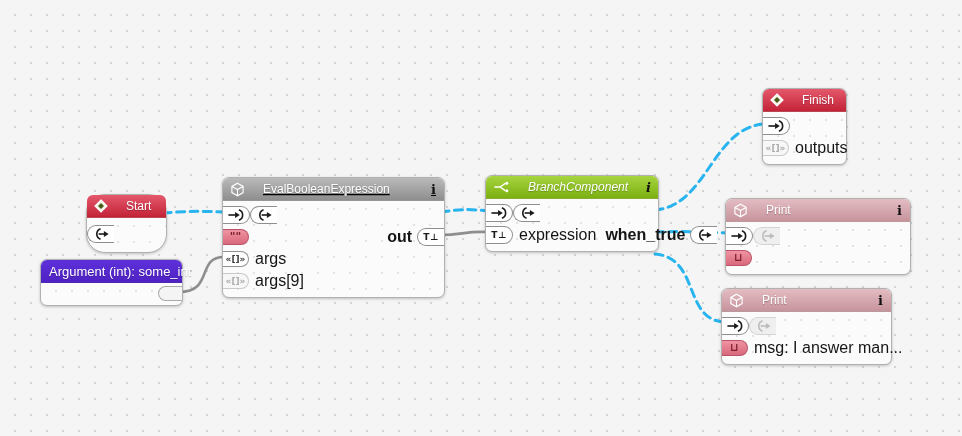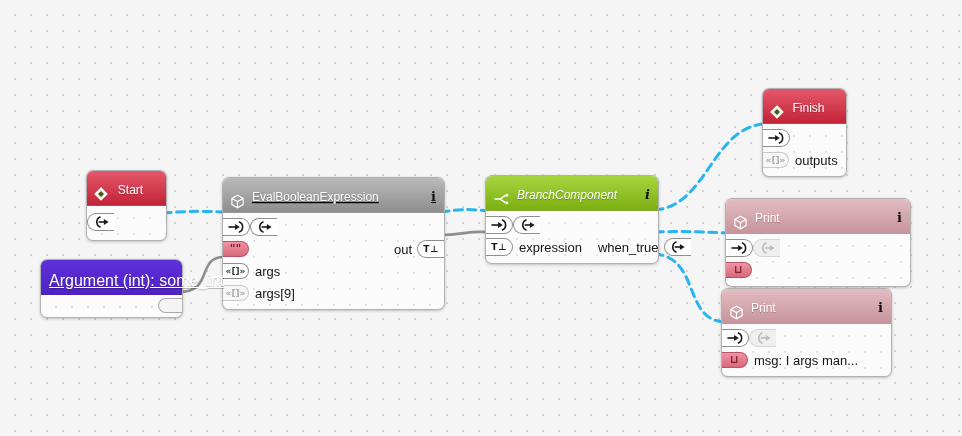--- a/index.html
+++ b/index.html
@@ -13,42 +13,42 @@
   .wires{position:absolute; left:0; top:0; z-index:1; pointer-events:none;}
   .node{
     position:absolute; z-index:2;
     background-color:#fbfbfb;
     background-image:radial-gradient(circle, #e3e3e4 1px, transparent 1.3px);
     background-size:16px 16px; background-position:7px 7px;
     border:1px solid #b1b1b1; border-radius:7px;
     box-shadow:0 1px 3px rgba(0,0,0,0.22);
   }
   .hdr{
-    height:22px; display:flex; gap:7px;
-    padding:12px 8px 0 7px; border-radius:6px 6px 0 0;
+    height:22px; display:flex; align-items:center; gap:18px;
+    padding:0 8px 0 7px; border-radius:6px 6px 0 0;
     border-bottom:1px solid rgba(0,0,0,0.18);
   }
   .title{
     font-size:12px; color:#fff; white-space:nowrap;
     text-shadow:0 1px 1px rgba(0,0,0,0.25);
   }
   .hdr.center .title{flex:1; text-align:center; padding-right:12px;}
   .hdr.plain{padding-left:8px;}
-  .hdr.plain .title{font-size:16px;text-decoration:underline;}
+  .hdr.plain .title{font-size:13px;}
   .info{
     margin-left:auto; font-family:"DejaVu Serif", serif; font-weight:bold;
     font-size:13px; color:#111; line-height:1; cursor:pointer;
   }
   .hicon{display:flex; align-items:center;}
   .body{padding:3px 0 5px;}
   .row{height:22px; display:flex; align-items:center;}
   .row.tall{height:26px;}
-  .lbl{font-size:13px; color:#151515; margin-left:6px; white-space:nowrap;}
+  .lbl{font-size:16px; color:#151515; margin-left:6px; white-space:nowrap;}
   .rgroup{margin-left:auto; display:flex; align-items:center; gap:5px;}
-  .rgroup .lbl{margin-left:16px;}
+  .rgroup .lbl{margin-left:9px;font-weight:bold;}
   .port{
     box-sizing:border-box; height:18px; min-width:27px;
     display:flex; align-items:center; justify-content:center;
     background:#fff; border:1.5px solid #8f8f8f; color:#1b1b1b; cursor:crosshair;
   }
   .port.left{border-left:none; border-radius:0 9px 9px 0;}
   .port.right{border-right:none; border-radius:9px 0 0 9px;}
   .port.faded{border-color:#d3d3d3; background:#efefef; color:#bcbcbc;}
   .port svg{display:block;}
   .boolglyph{font-size:9px; font-weight:bold; letter-spacing:0.5px; font-family:"DejaVu Sans", sans-serif;}
@@ -77,21 +77,21 @@
   <svg class="wires" width="962" height="436">
       <path d="M 163 213 C 190 211, 198 211, 224 212" fill="none" stroke="#28b4ee" stroke-width="3" stroke-dasharray="8 5.5" stroke-linecap="round"></path>
       <path d="M 441 212 C 462 209, 468 209, 489 211" fill="none" stroke="#28b4ee" stroke-width="3" stroke-dasharray="8 5.5" stroke-linecap="round"></path>
       <path d="M 441 235 C 461 235, 466 231, 487 232" fill="none" stroke="#8e8e8e" stroke-width="2.6" stroke-linecap="round"></path>
       <path d="M 179 292 C 214 292, 196 257, 224 257" fill="none" stroke="#8e8e8e" stroke-width="2.6" stroke-linecap="round"></path>
       <path d="M 655 210 C 707 206, 712 128, 764 124" fill="none" stroke="#28b4ee" stroke-width="3" stroke-dasharray="8 5.5" stroke-linecap="round"></path>
       <path d="M 655 232 C 682 231, 700 232, 727 233" fill="none" stroke="#28b4ee" stroke-width="3" stroke-dasharray="8 5.5" stroke-linecap="round"></path>
       <path d="M 655 254 C 700 258, 683 318, 723 322" fill="none" stroke="#28b4ee" stroke-width="3" stroke-dasharray="8 5.5" stroke-linecap="round"></path>
     </svg>
 
-  <div class="node" style="left: 86px; top: 170px; width: 79px;">
+  <div class="node" style="left: 86px; top: 194px; width: 79px; border-radius: 19px;">
     <div class="hdr center" style="background: linear-gradient(rgb(228, 88, 107), rgb(195, 35, 55));">
       <span class="hicon">
         <svg width="14" height="14" viewBox="0 0 16 16">
             <polygon points="8,1.2 14.8,8 8,14.8 1.2,8" fill="#f3f5e2" stroke="#ffffff" stroke-width="1.4"></polygon>
             <polygon points="8,4.6 11.4,8 8,11.4 4.6,8" fill="#4a5a18"></polygon>
           </svg>
       </span>
       <span class="title">Start</span>
     </div>
     <div class="body">
@@ -296,21 +296,21 @@
               <path d="M9 1.5 A 5.8 5.8 0 0 0 9 12.5" fill="none" stroke="currentColor" stroke-width="1.7"></path>
               <path d="M7 7 H13" fill="none" stroke="currentColor" stroke-width="1.7"></path>
               <polygon points="12.5,3.8 17.5,7 12.5,10.2" fill="currentColor"></polygon>
             </svg>
         </span>
       </div>
       <div class="row">
         <span class="chip pink">
             <span>⊔</span>
           </span>
-        <span class="lbl">msg: I args man...</span>
+        <span class="lbl">msg: I answer man...</span>
       </div>
     </div>
   </div>
 
   <div class="node" style="left: 40px; top: 259px; width: 141px;">
     <div class="hdr plain" style="background: linear-gradient(rgb(94, 48, 218), rgb(79, 34, 196));">
       <span class="title">Argument (int): some_int</span>
     </div>
     <div class="body" style="padding:2px 0 4px;">
       <div class="row" style="height:16px;">

